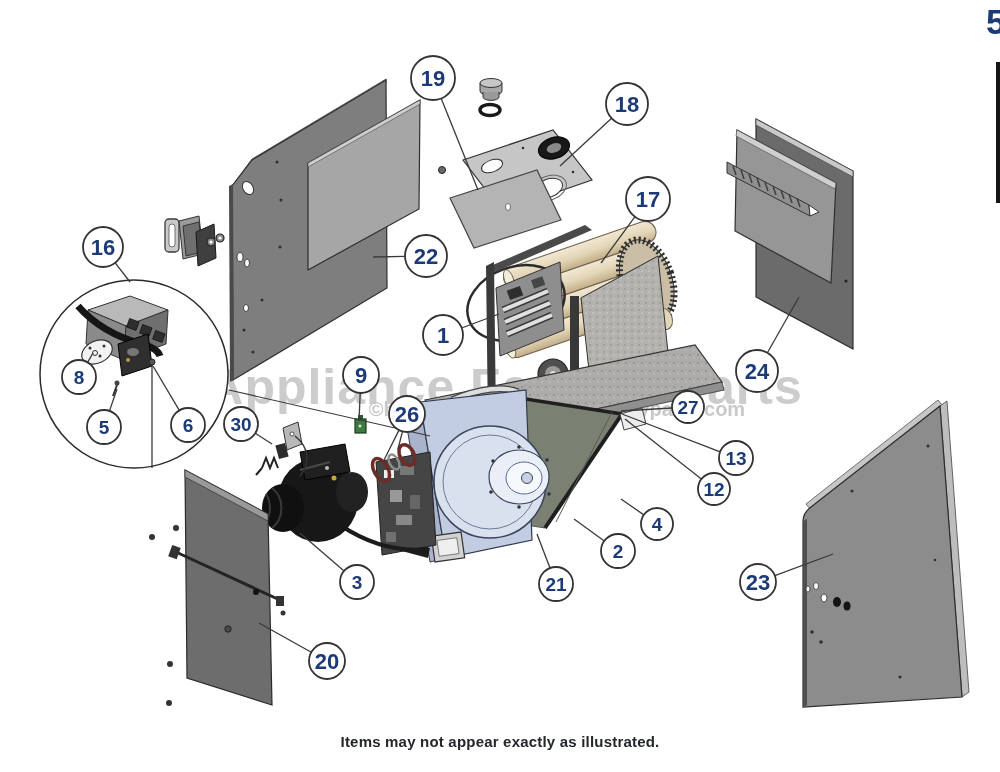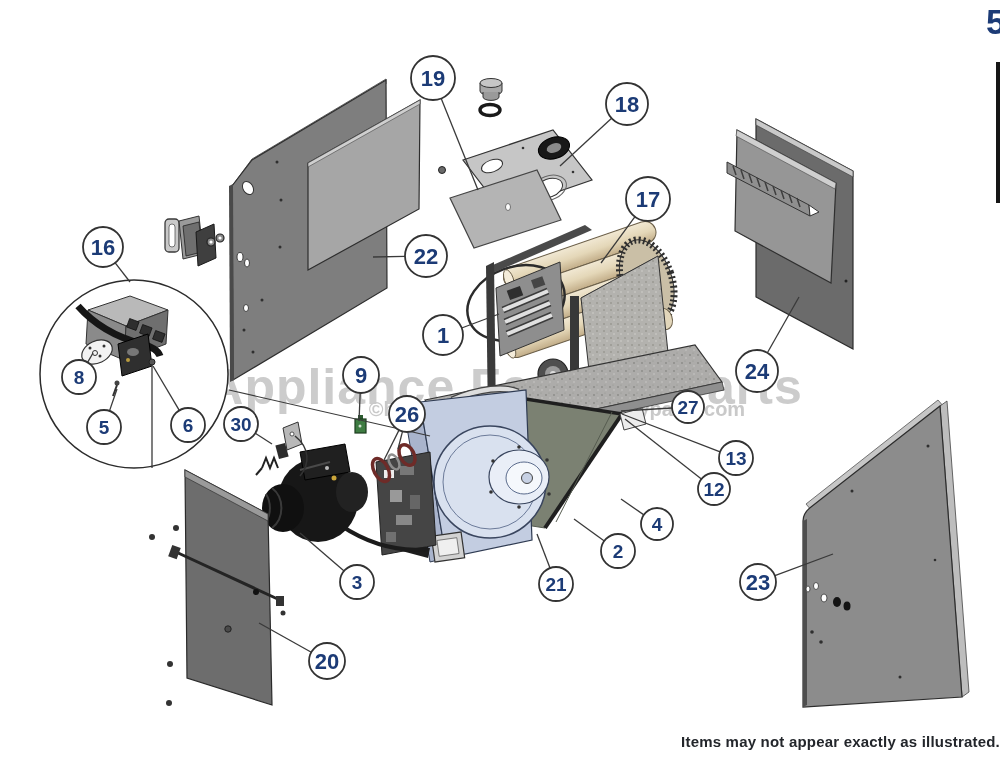--- a/index.html
+++ b/index.html
@@ -1,19 +1,19 @@
 <!DOCTYPE html>
 <html><head>
 <meta charset="utf-8">
 <style>
   html,body{margin:0;padding:0;background:#fff;}
   .stage{position:relative;width:1000px;height:772px;background:#ffffff;overflow:hidden;
          font-family:"Liberation Sans",sans-serif;}
   .stage svg{position:absolute;left:0;top:0;}
-  .caption{position:absolute;left:0;top:733px;width:100%;text-align:right;
+  .caption{position:absolute;left:0;top:733px;width:100%;text-align:center;
            font-weight:bold;font-size:15px;color:#23262b;letter-spacing:.2px;}
   .pagenum{position:absolute;left:986px;top:2px;font-weight:bold;font-size:35px;
            color:#1c3b76;font-style:normal;}
   .rightbar{position:absolute;left:996px;top:62px;width:4px;height:141px;background:#161616;}
 </style>
 </head>
 <body>
 
 <div class="stage">
 

